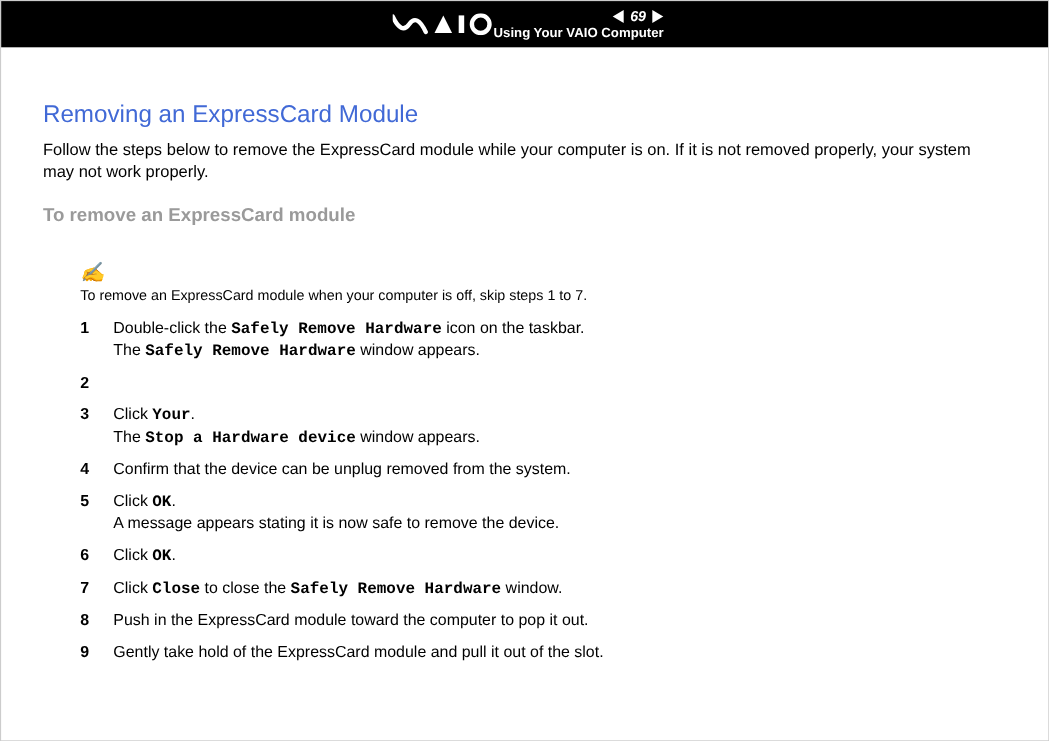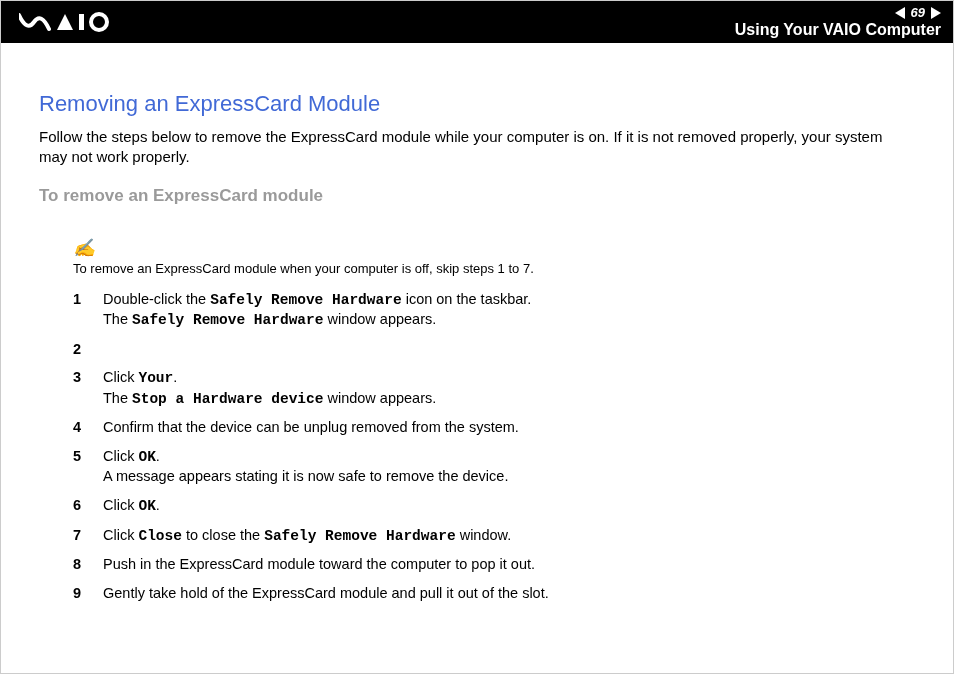--- a/index.html
+++ b/index.html
@@ -11,21 +11,21 @@
     position: relative;
     overflow: hidden;
     border: 1px solid #ccc;
   }
   .header {
     background: #000;
     height: 42px;
     width: 100%;
     display: flex;
     align-items: center;
-    justify-content: space-between;
+    justify-content: center;
     padding: 0 12px 0 18px;
     color: #fff;
   }
   .logo {
     display: flex;
     align-items: center;
     gap: 2px;
   }
   .header-right {
     text-align: right;
@@ -45,21 +45,21 @@
     border-bottom: 6px solid transparent;
     border-right: 10px solid #fff;
   }
   .nav-row .tri-right {
     width: 0; height: 0;
     border-top: 6px solid transparent;
     border-bottom: 6px solid transparent;
     border-left: 10px solid #fff;
   }
   .section-line {
-    font-size: 16px;
+    font-size: 12px;
     font-weight: bold;
     margin-top: 1px;
   }
   .content {
     padding: 48px 50px 0 38px;
   }
   .title {
     color: #4169d6;
     font-size: 22px;
     font-weight: normal;

